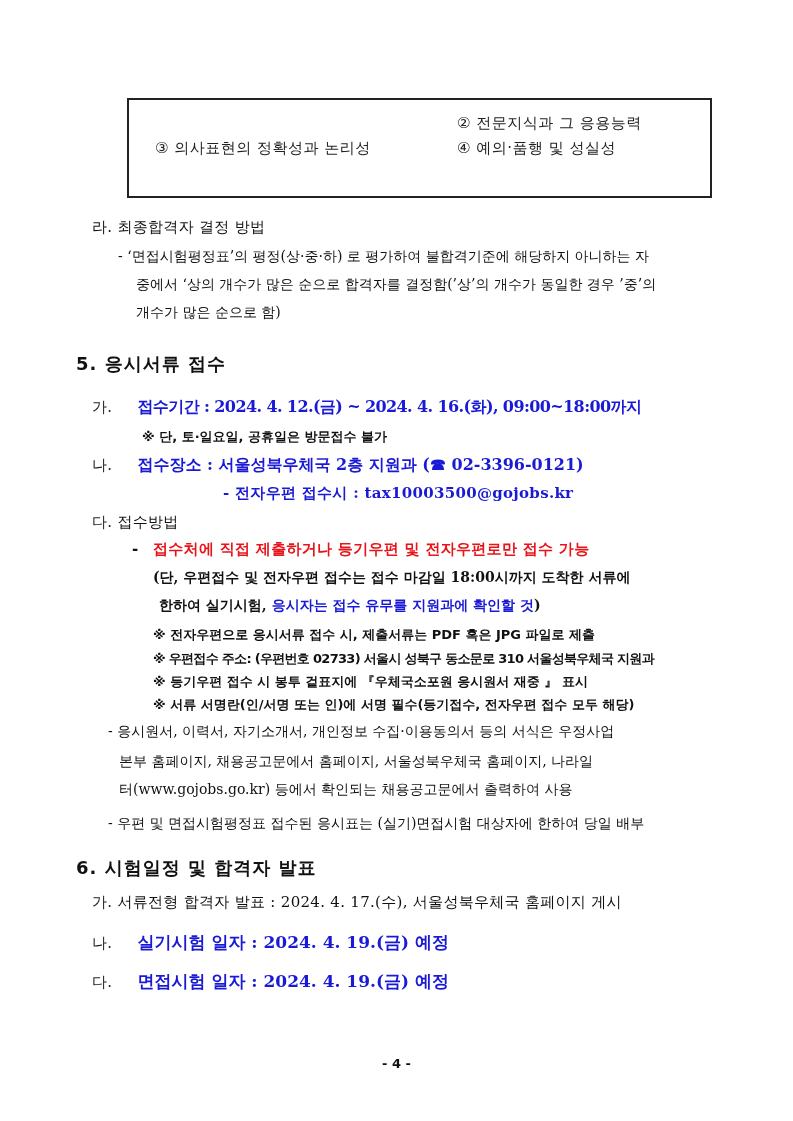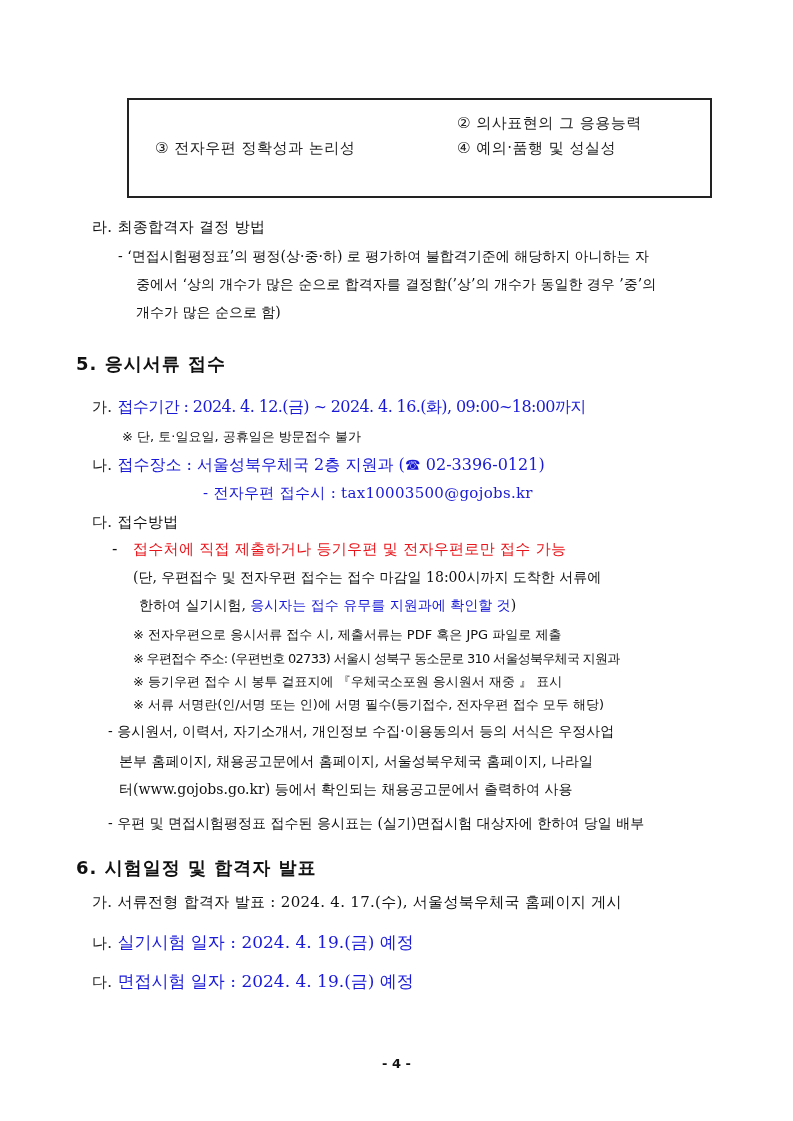--- a/index.html
+++ b/index.html
@@ -5,41 +5,41 @@
   html, body { margin: 0; padding: 0; background: #ffffff; }
   body { width: 793px; height: 1121px; position: relative; overflow: hidden;
          font-family: "DejaVu Sans", "Liberation Sans", sans-serif; color: #111; }
   .serif { font-family: "DejaVu Serif", "Liberation Serif", serif; }
   .abs { position: absolute; white-space: nowrap; }
   .box { position: absolute; left: 127px; top: 98px; width: 585px; height: 100px;
          border: 2px solid #222; box-sizing: border-box; }
   .box .item { position: absolute; font-size: 15px; color: #222; letter-spacing: 0.5px; }
   .blue { color: #1a1ad6; }
   .red { color: #e8141a; }
-  .bold { font-weight: normal; }
+  .bold { font-weight: bold; margin-left: 20px; }
   .h2 { font-size: 18px; font-weight: bold; letter-spacing: 1px; }
   .t15 { font-size: 15px; letter-spacing: 0.3px; }
   .t14 { font-size: 14px; }
   .t13 { font-size: 13px; }
   .t16 { font-size: 16px; }
   .t17 { font-size: 17px; }
   .label-prefix { font-family: "DejaVu Serif", "Liberation Serif", serif; font-weight: normal; color: #222; }
   .pagenum { position: absolute; left: 0; width: 793px; top: 1056px; text-align: center; font-size: 13px; font-weight: bold; }
 </style>
 </head>
 <body>
 
 <div class="box">
   <div class="item" style="left:328px; top:14px;">
     <span>②</span>
-    <span>의사표현의 그 응용능력</span>
+    <span>전문지식과 그 응용능력</span>
   </div>
   <div class="item" style="left:26px; top:39px;">
     <span>③</span>
-    <span>전자우편 정확성과 논리성</span>
+    <span>의사표현의 정확성과 논리성</span>
   </div>
   <div class="item" style="left:328px; top:39px;">
     <span>④</span>
     <span>예의·품행 및 성실성</span>
   </div>
 </div>
 
 <div class="abs serif t15" style="left:92px; top:218px;">라. 최종합격자 결정 방법</div>
 <div class="abs serif t14" style="left:118px; top:248px;">- ‘면접시험평정표’의 평정(상·중·하) 로 평가하여 불합격기준에 해당하지 아니하는 자</div>
 <div class="abs serif t14" style="left:136px; top:276px;">중에서 ‘상의 개수가 많은 순으로 합격자를 결정함(’상’의 개수가 동일한 경우 ’중’의</div>

